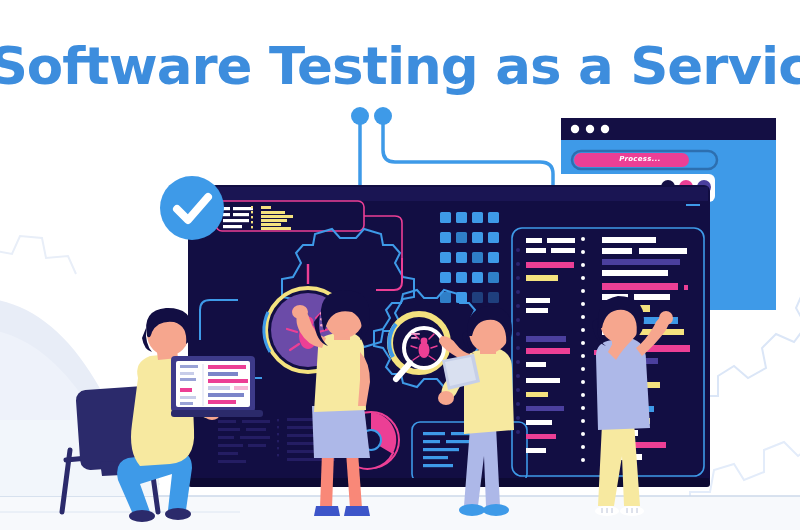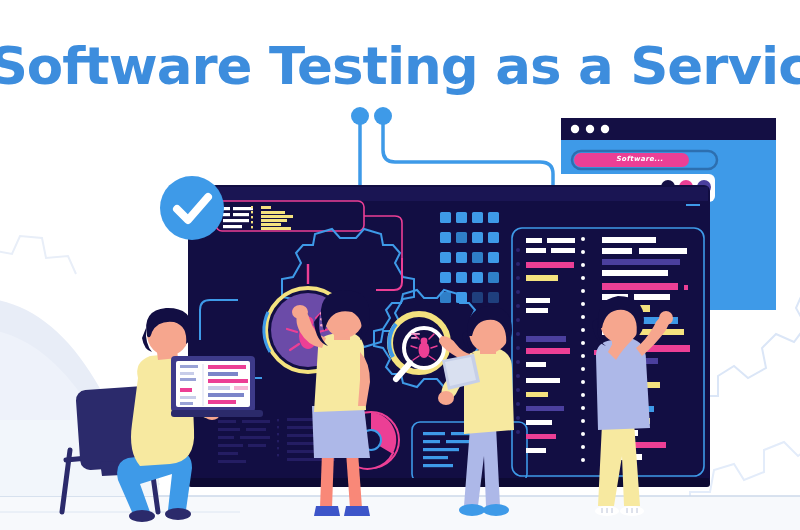--- a/index.html
+++ b/index.html
@@ -498,15 +498,15 @@
       <path d="M 598 318 Q 594 338 606 346 Q 594 342 592 322 Z" fill="#120e43"></path>
     </g>
 
     </g>
   </svg>
 
   <div class="title">
     <span>Software Testing as a Service (TaaS)</span>
   </div>
 
-  <div class="proc-label">Software...</div>
+  <div class="proc-label">Process...</div>
 
 </div>
 
 </body></html>

